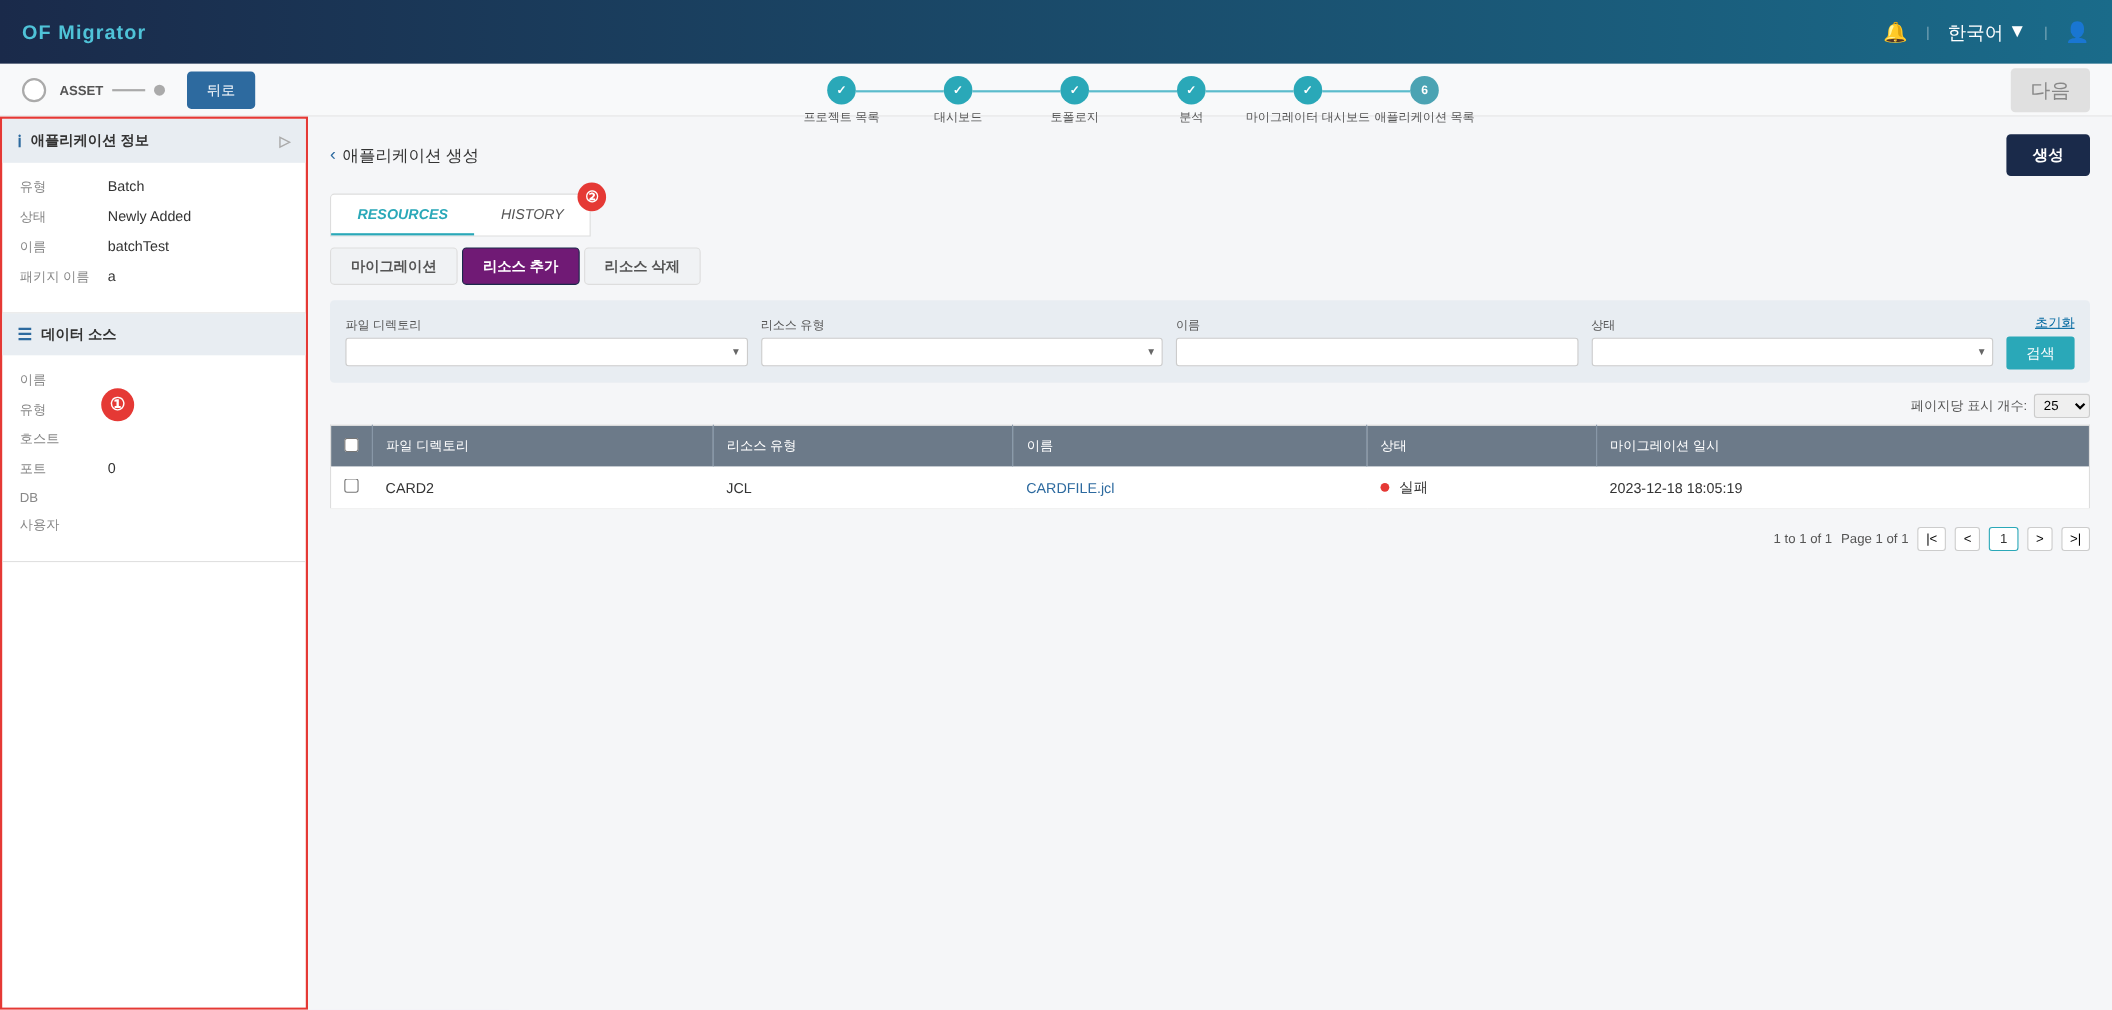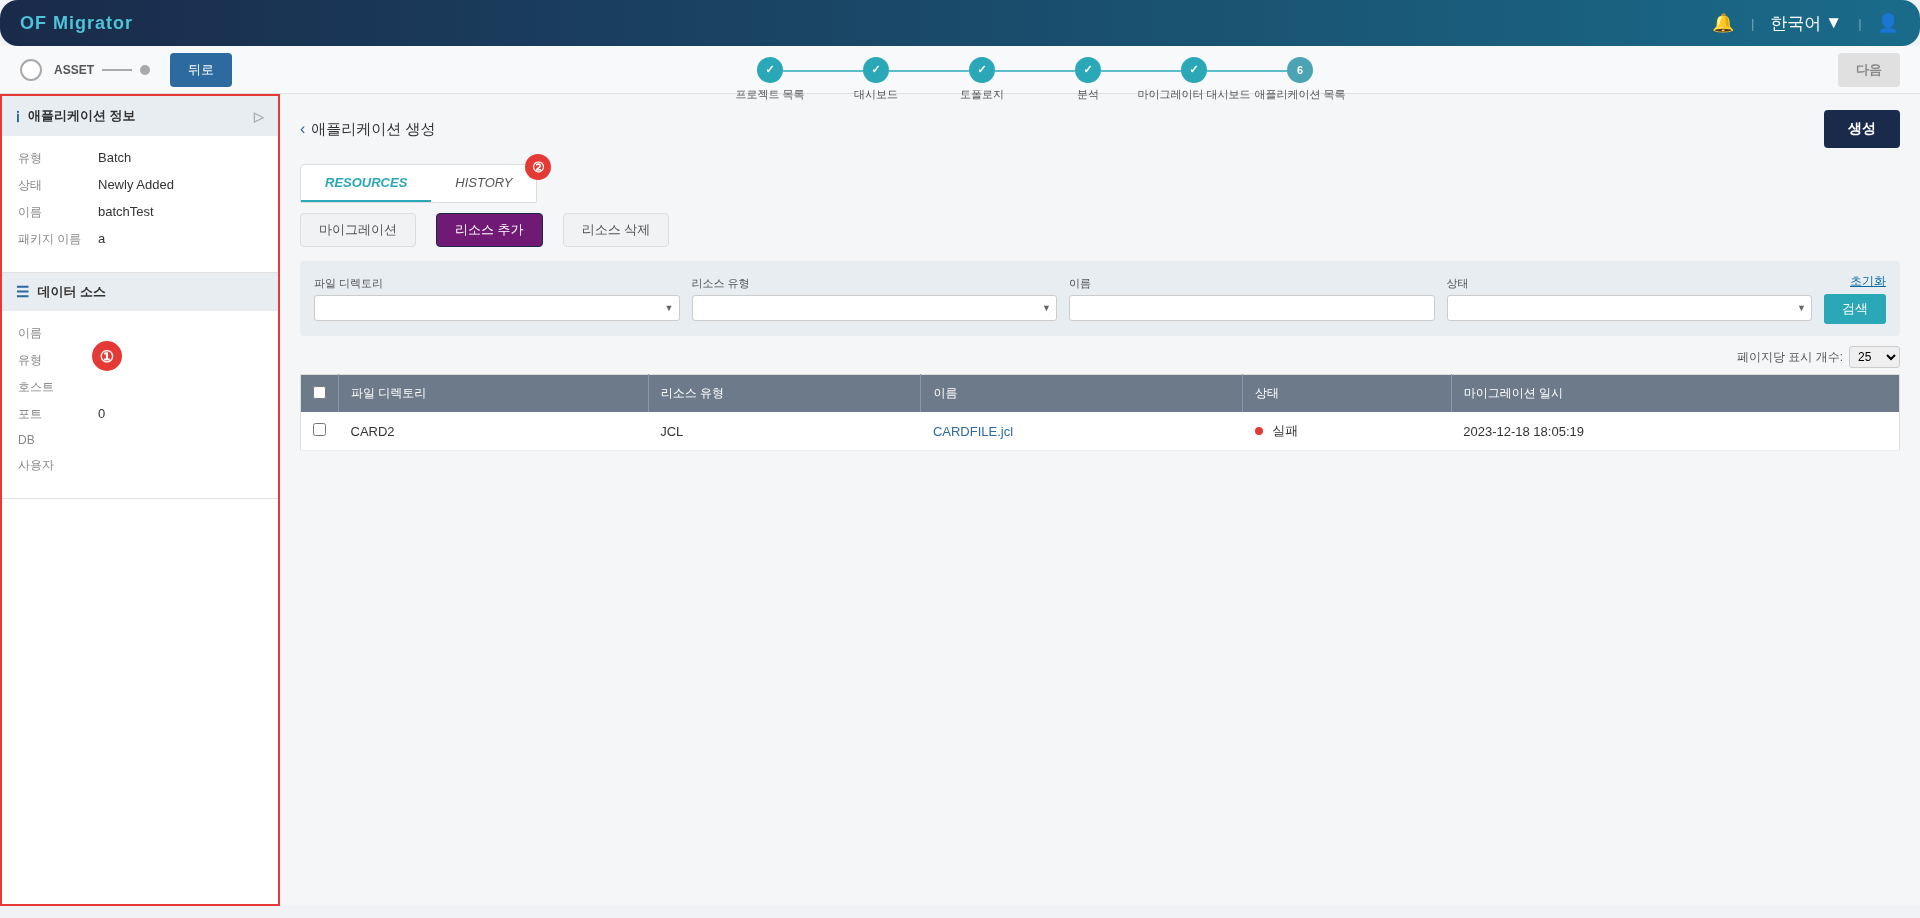--- a/index.html
+++ b/index.html
@@ -1,26 +1,25 @@
 <!DOCTYPE html>
 <html><head>
   <meta charset="utf-8">
   <style>
     * { box-sizing: border-box; margin: 0; padding: 0; }
     body { font-family: 'Malgun Gothic', '맑은 고딕', sans-serif; font-size: 13px; background: #f0f2f5; color: #333; }
 
     
     .header {
       background: linear-gradient(90deg, #1a2a4a 0%, #1a6b8a 100%);
-      height: 46px;
+      height: 58px;
       display: flex;
       align-items: center;
       padding: 0 20px;
       justify-content: space-between;
-      border-radius: 18px;
     }
     .header-logo {
       color: white;
       font-size: 18px;
       font-weight: bold;
       letter-spacing: 1px;
     }
     .header-logo span { color: #4fc3d8; }
     .header-right {
       display: flex;
@@ -106,23 +105,22 @@
       white-space: nowrap;
       position: absolute;
       top: 30px;
     }
     .btn-next {
       background: #e0e0e0;
       color: #888;
       border: none;
       padding: 8px 18px;
       border-radius: 4px;
-      font-size: 13px;
+      font-size: 18px;
       margin-left: 20px;
-      font-weight: bold;
     }
 
     
     .main-layout {
       display: flex;
       height: calc(918px - 46px - 60px);
     }
 
     
     .sidebar {
@@ -224,23 +222,24 @@
     }
     .tab.active {
       border-bottom: 2px solid #2aa8b8;
       color: #2aa8b8;
       font-weight: bold;
     }
 
     
     .sub-tabs {
       display: flex;
-      gap: 20px;
+      gap: 4px;
       padding: 10px 0 0 0;
       margin-bottom: 14px;
+      font-weight: bold;
     }
     .sub-tab {
       padding: 7px 18px;
       font-size: 13px;
       cursor: pointer;
       border-radius: 4px;
       color: #555;
       border: 1px solid #ddd;
       background: #f0f2f4;
     }
@@ -628,14 +627,23 @@
           <td>
             <span class="status-dot status-fail"></span>
             <span>실패</span>
           </td>
           <td>2023-12-18 18:05:19</td>
         </tr>
       </tbody>
     </table>
 
     
+    <div class="pagination-bottom">
+      <span>1 to 1 of 1</span>
+      <span>Page 1 of 1</span>
+      <button class="page-btn">|&lt;</button>
+      <button class="page-btn">&lt;</button>
+      <span class="page-num">1</span>
+      <button class="page-btn">&gt;</button>
+      <button class="page-btn">&gt;|</button>
+    </div>
   </main>
 </div>
 
 </body></html>

